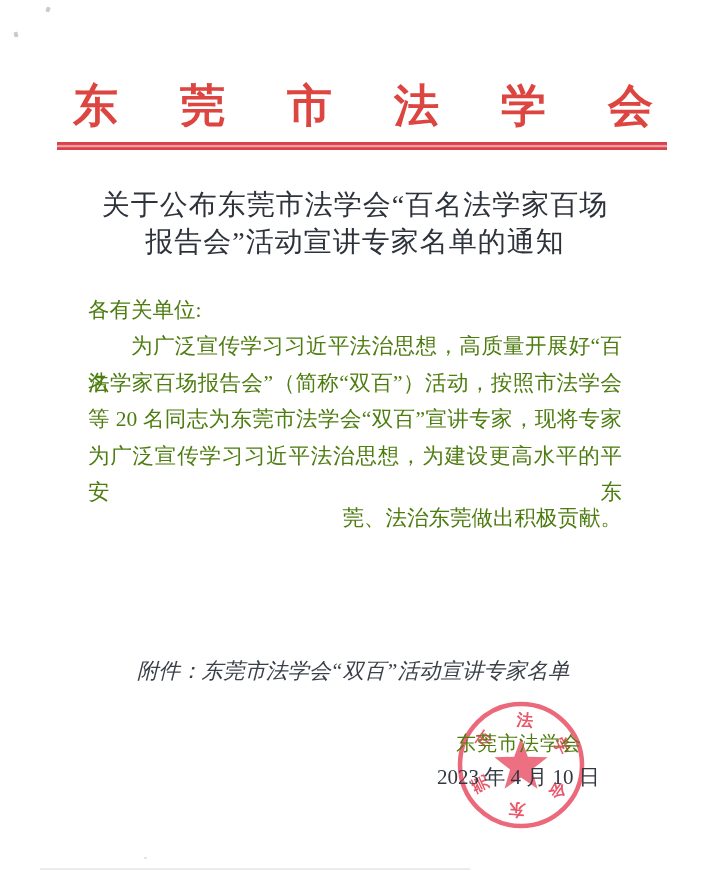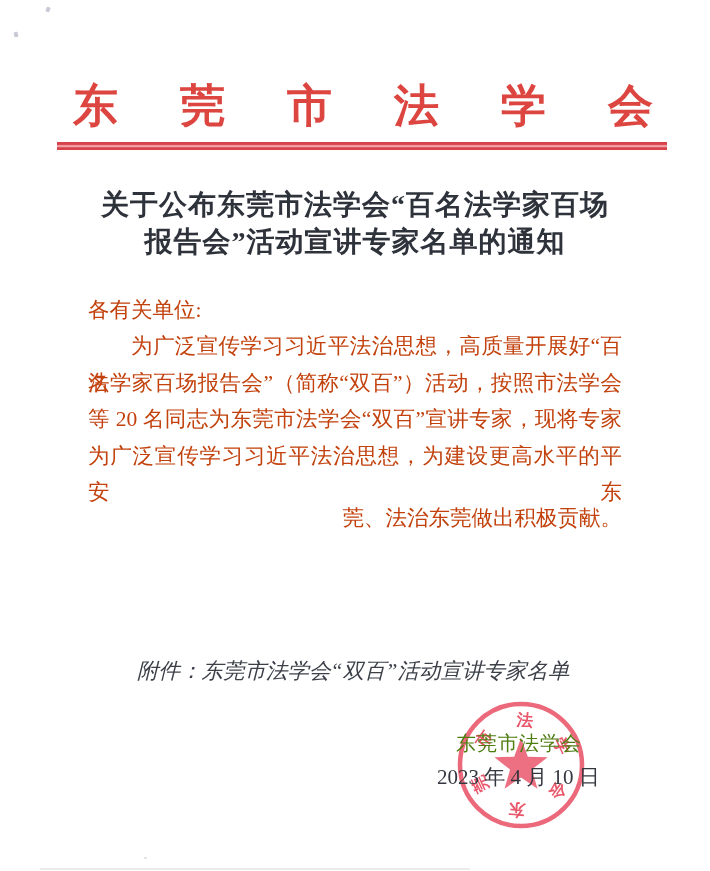--- a/index.html
+++ b/index.html
@@ -14,27 +14,27 @@
     font-size:45px;font-weight:600;line-height:1;color:#dc4540;
   }
   .letterhead span{display:block;}
   .red-rule{
     position:absolute;left:57px;top:142px;width:610px;height:8px;
     background:linear-gradient(180deg,#d8434b 0%,#d8434b 30%,#f2a6aa 46%,#f2a6aa 56%,#d8434b 72%,#d8434b 100%);
   }
   
   .doc-title{
     position:absolute;left:0;top:186px;width:710px;
-    text-align:center;font-size:28px;font-weight:700;line-height:37px;color:#2e323b;
+    text-align:center;font-size:28px;font-weight:400;line-height:37px;color:#2e323b;
     letter-spacing:1px;
   }
   
   .body-text{
     position:absolute;left:88px;top:292px;width:534px;
-    font-size:21.5px;line-height:36.4px;color:#c2410c;
+    font-size:21.5px;line-height:36.4px;color:#4d7c0f;
   }
   .bline{height:36.4px;}
   .jline{text-align:justify;text-align-last:justify;}
   .indent2{text-indent:43px;}
   .lastline{text-align:right;margin-top:26px;}
   .attachment{
     position:absolute;left:88px;top:656px;width:534px;
     font-size:21.5px;line-height:30px;color:#3a3f48;text-indent:49px;font-style:italic;
   }
   

